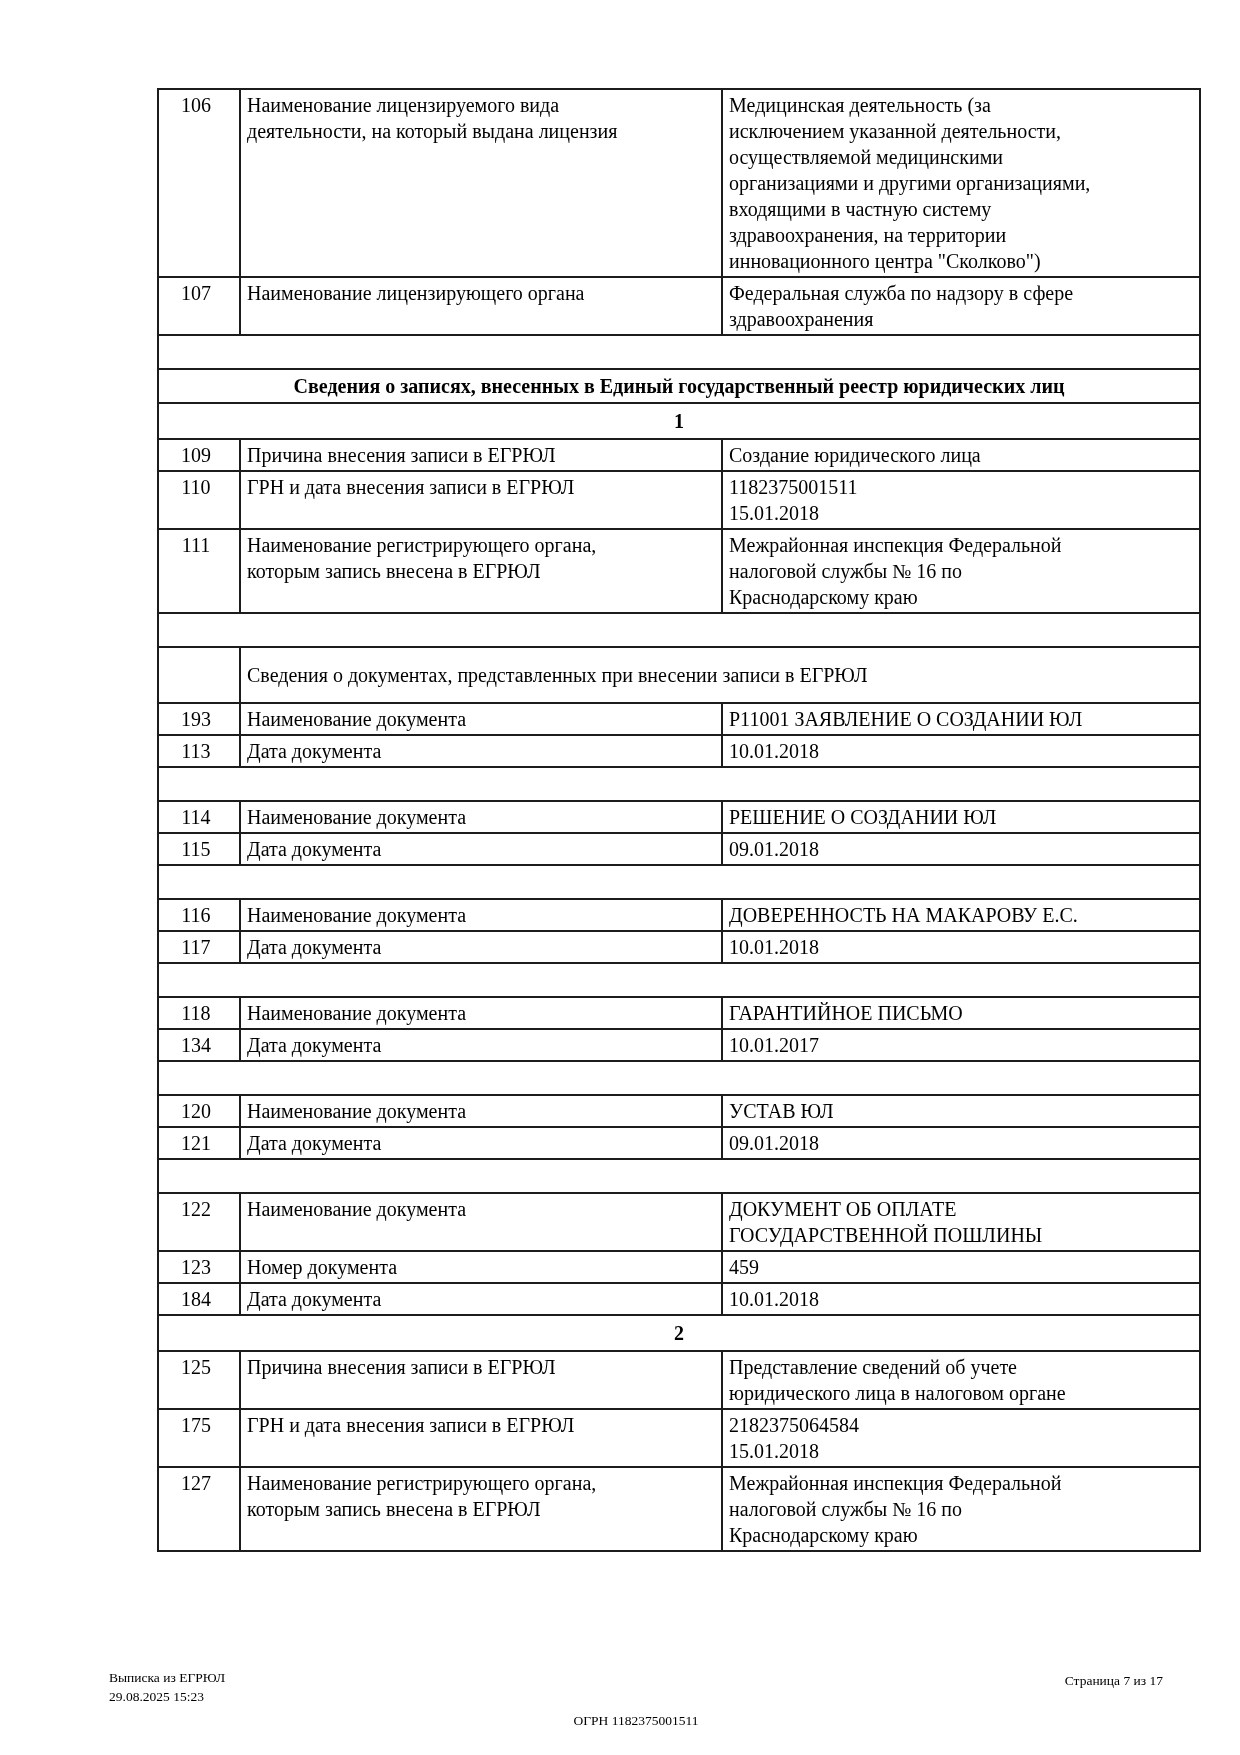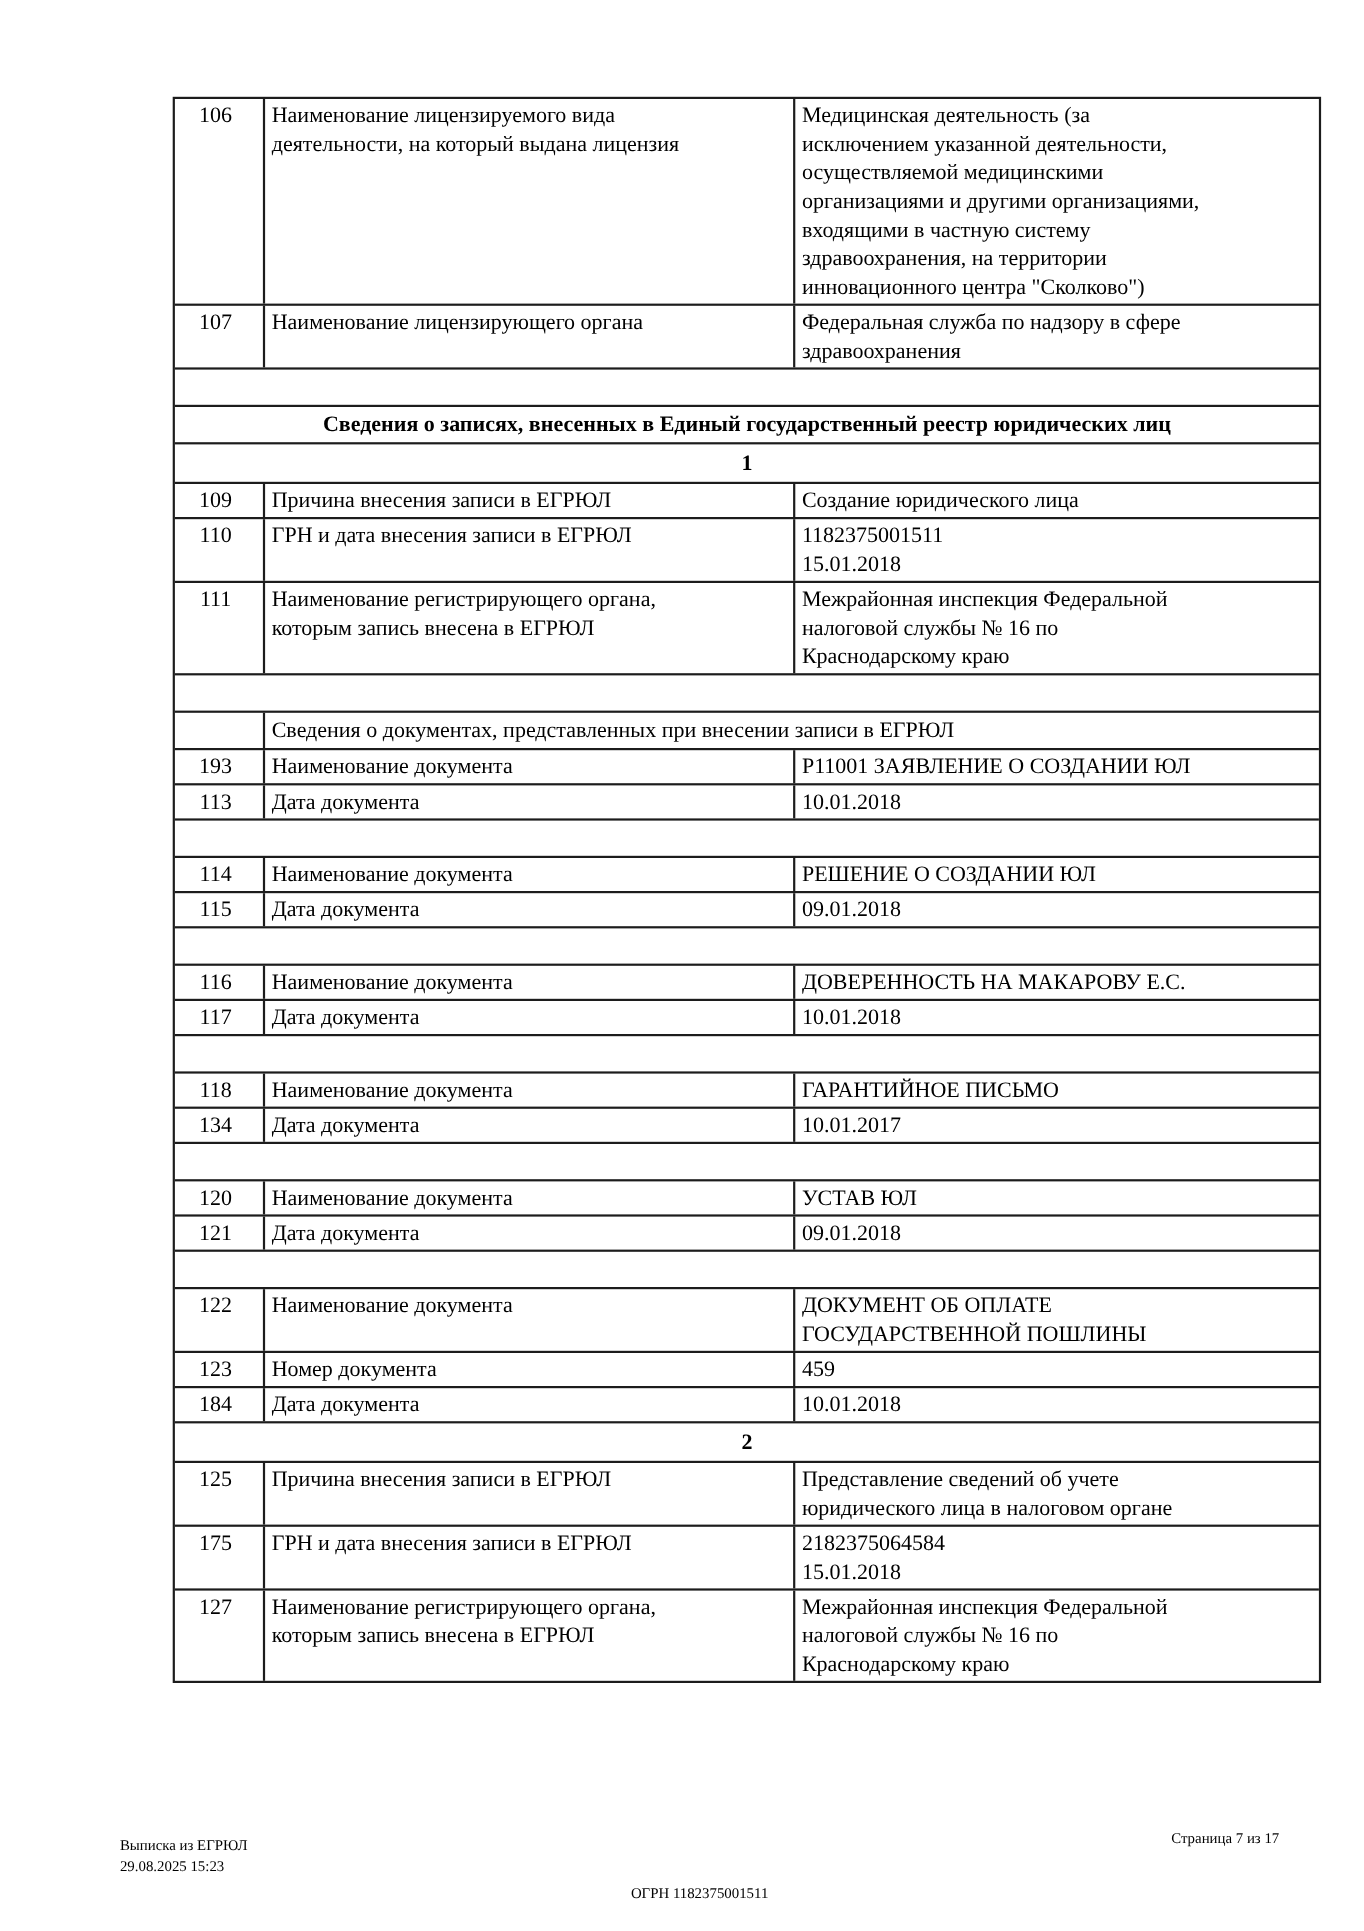--- a/index.html
+++ b/index.html
@@ -35,30 +35,30 @@
     font-size:20px; line-height:26px; padding:3px 8px;
   }
   .row-group .cell-group {
     flex:1; text-align:center; font-weight:bold;
     font-size:20px; line-height:26px; padding:4px 8px;
   }
   .row-subheader .cell-subnum {
     flex:0 0 82px; width:82px; border-right:2px solid #1c1c1c; min-height:32px;
   }
   .row-subheader .cell-subtext {
-    flex:1; font-size:20px; line-height:26px; padding:3px 6px; white-space:pre-line;
+    flex:1; font-size:20px; line-height:26px; padding:14px 6px; white-space:pre-line;
   }
 
   .footer {
     position:absolute; left:109px; top:1652px; width:1054px;
     font-size:13.5px; line-height:19px;
   }
   .footer-left { position:absolute; left:0; top:16px; }
   .footer-center { position:absolute; left:0; right:0; top:19px; text-align:center;margin-top:40px; }
-  .footer-right { position:absolute; right:0; top:9px; text-align:right; }
+  .footer-right { position:absolute; right:0; top:19px; text-align:right; }
 </style>
 </head>
 <body>
 
 <div class="page">
 
   <div class="reg-table">
       <div class="row row-data">
     <div class="cell cell-num">106</div>
     <div class="cell cell-label">Наименование лицензируемого вида

